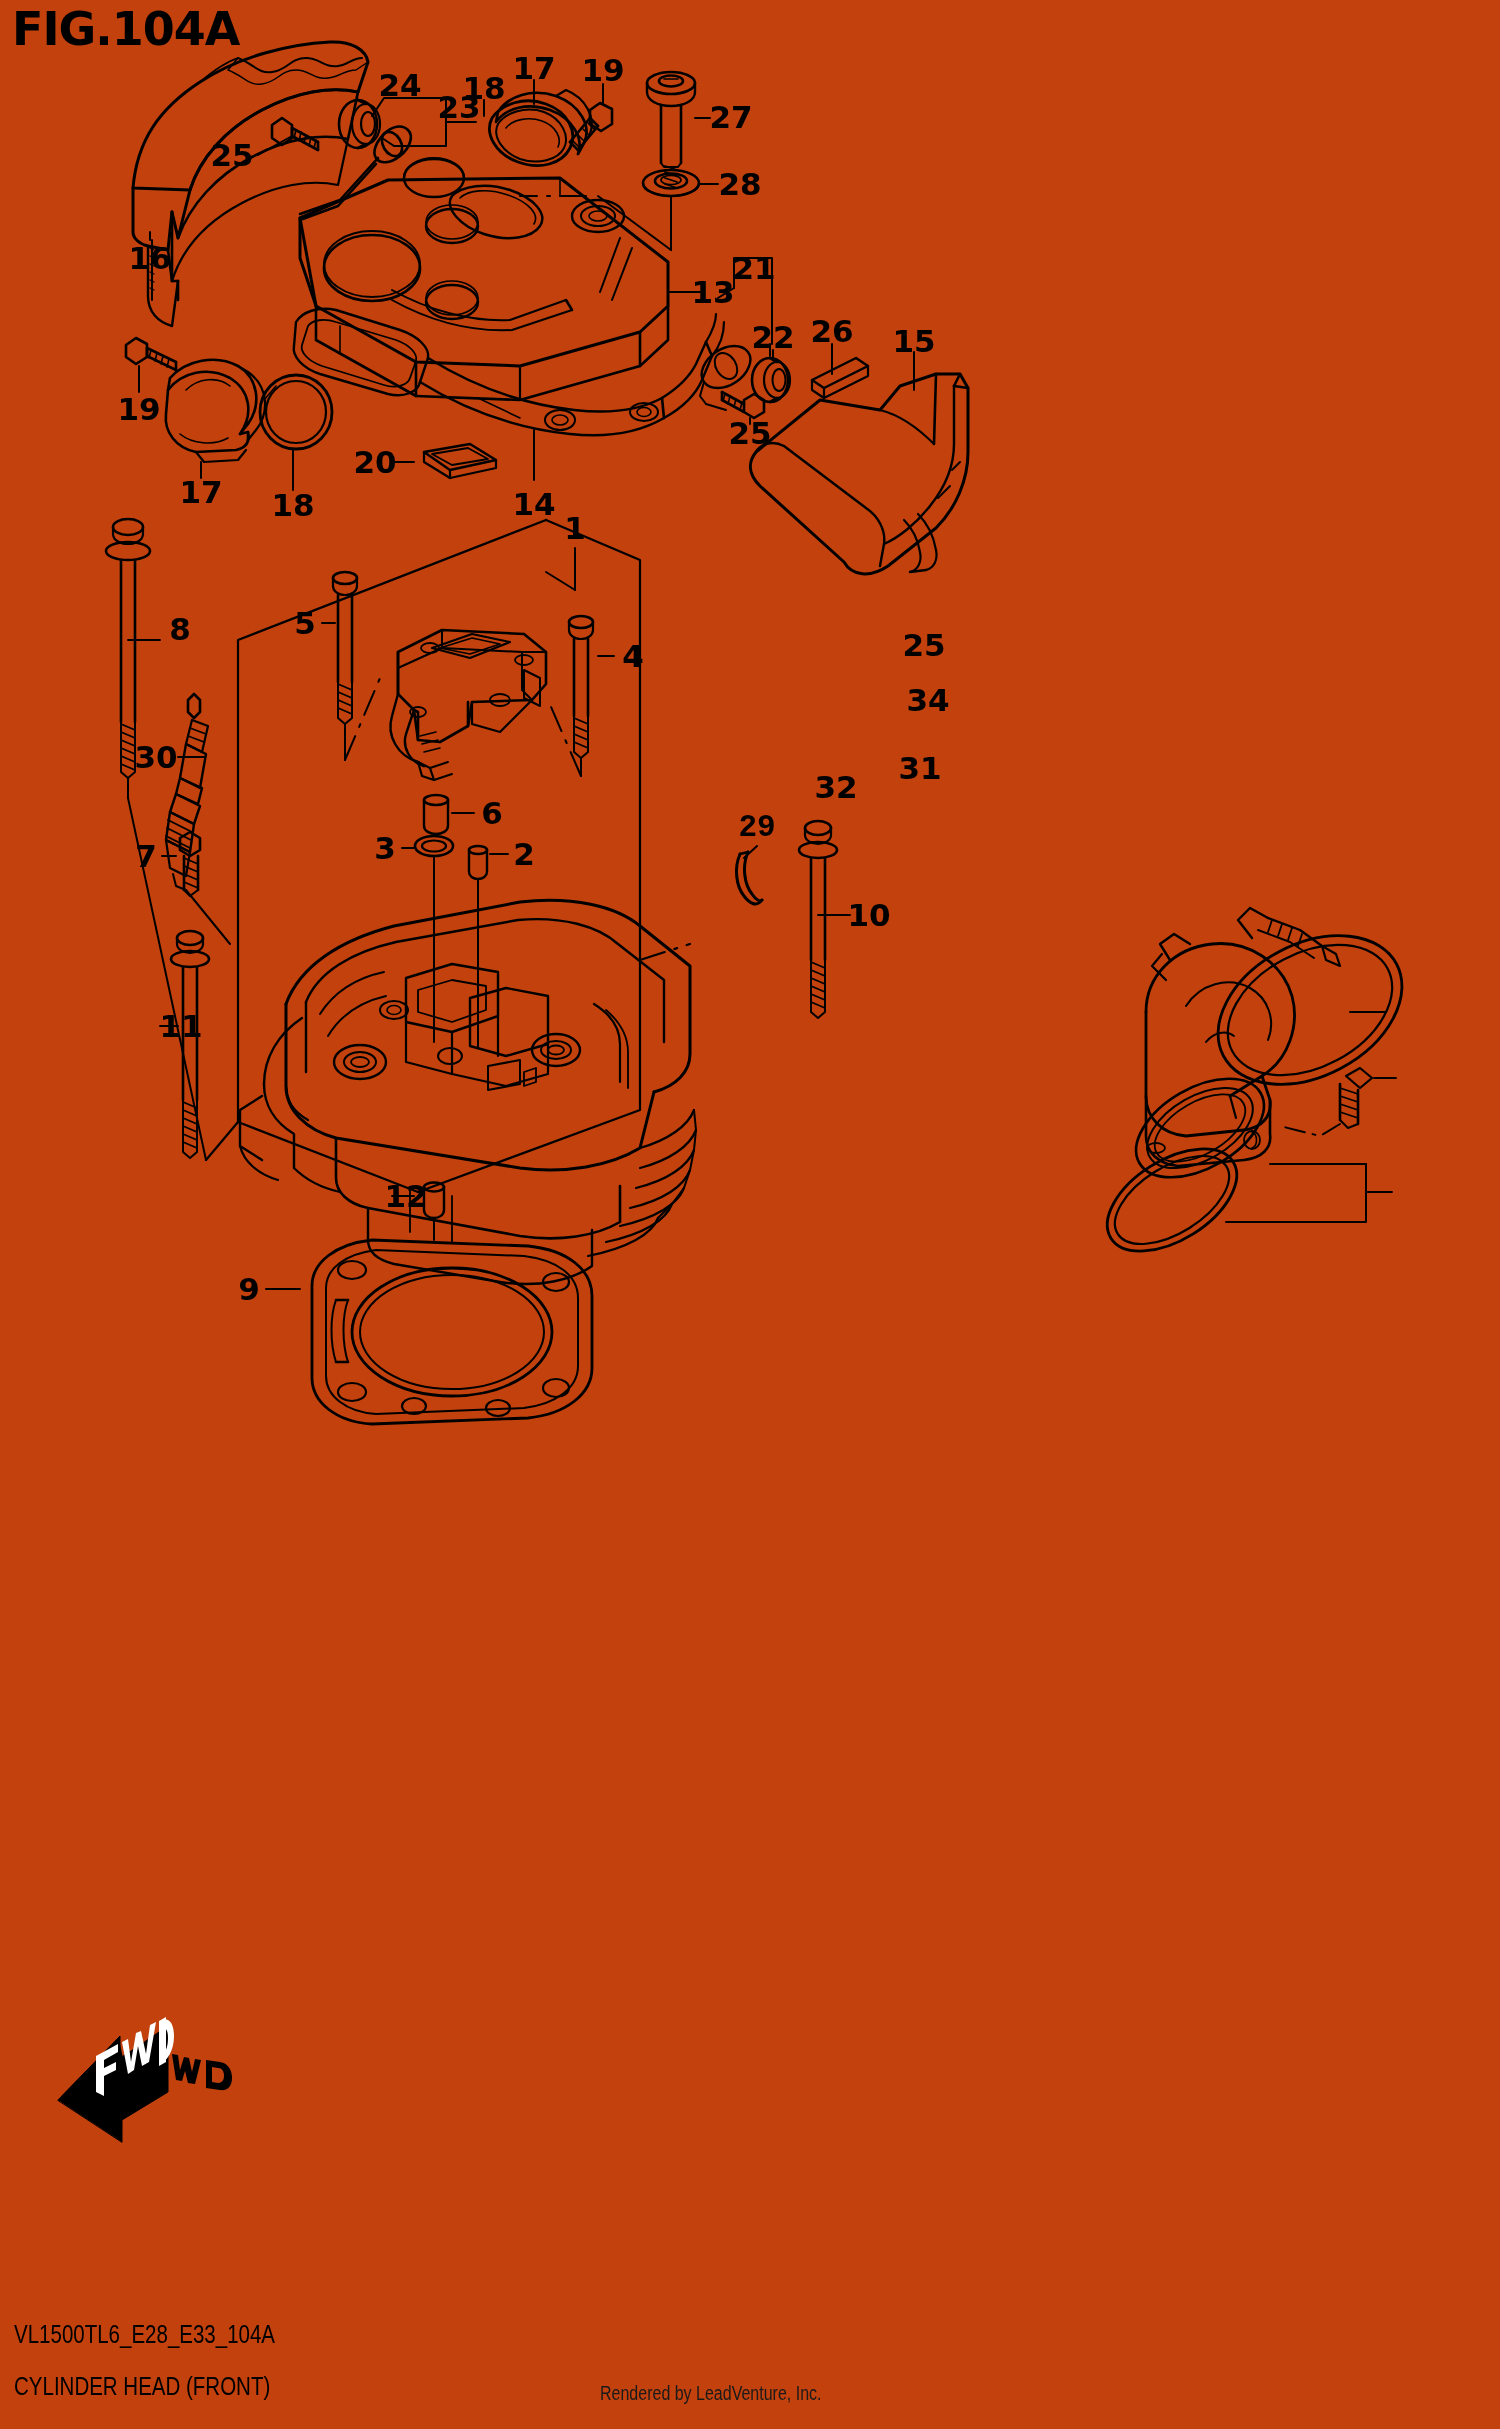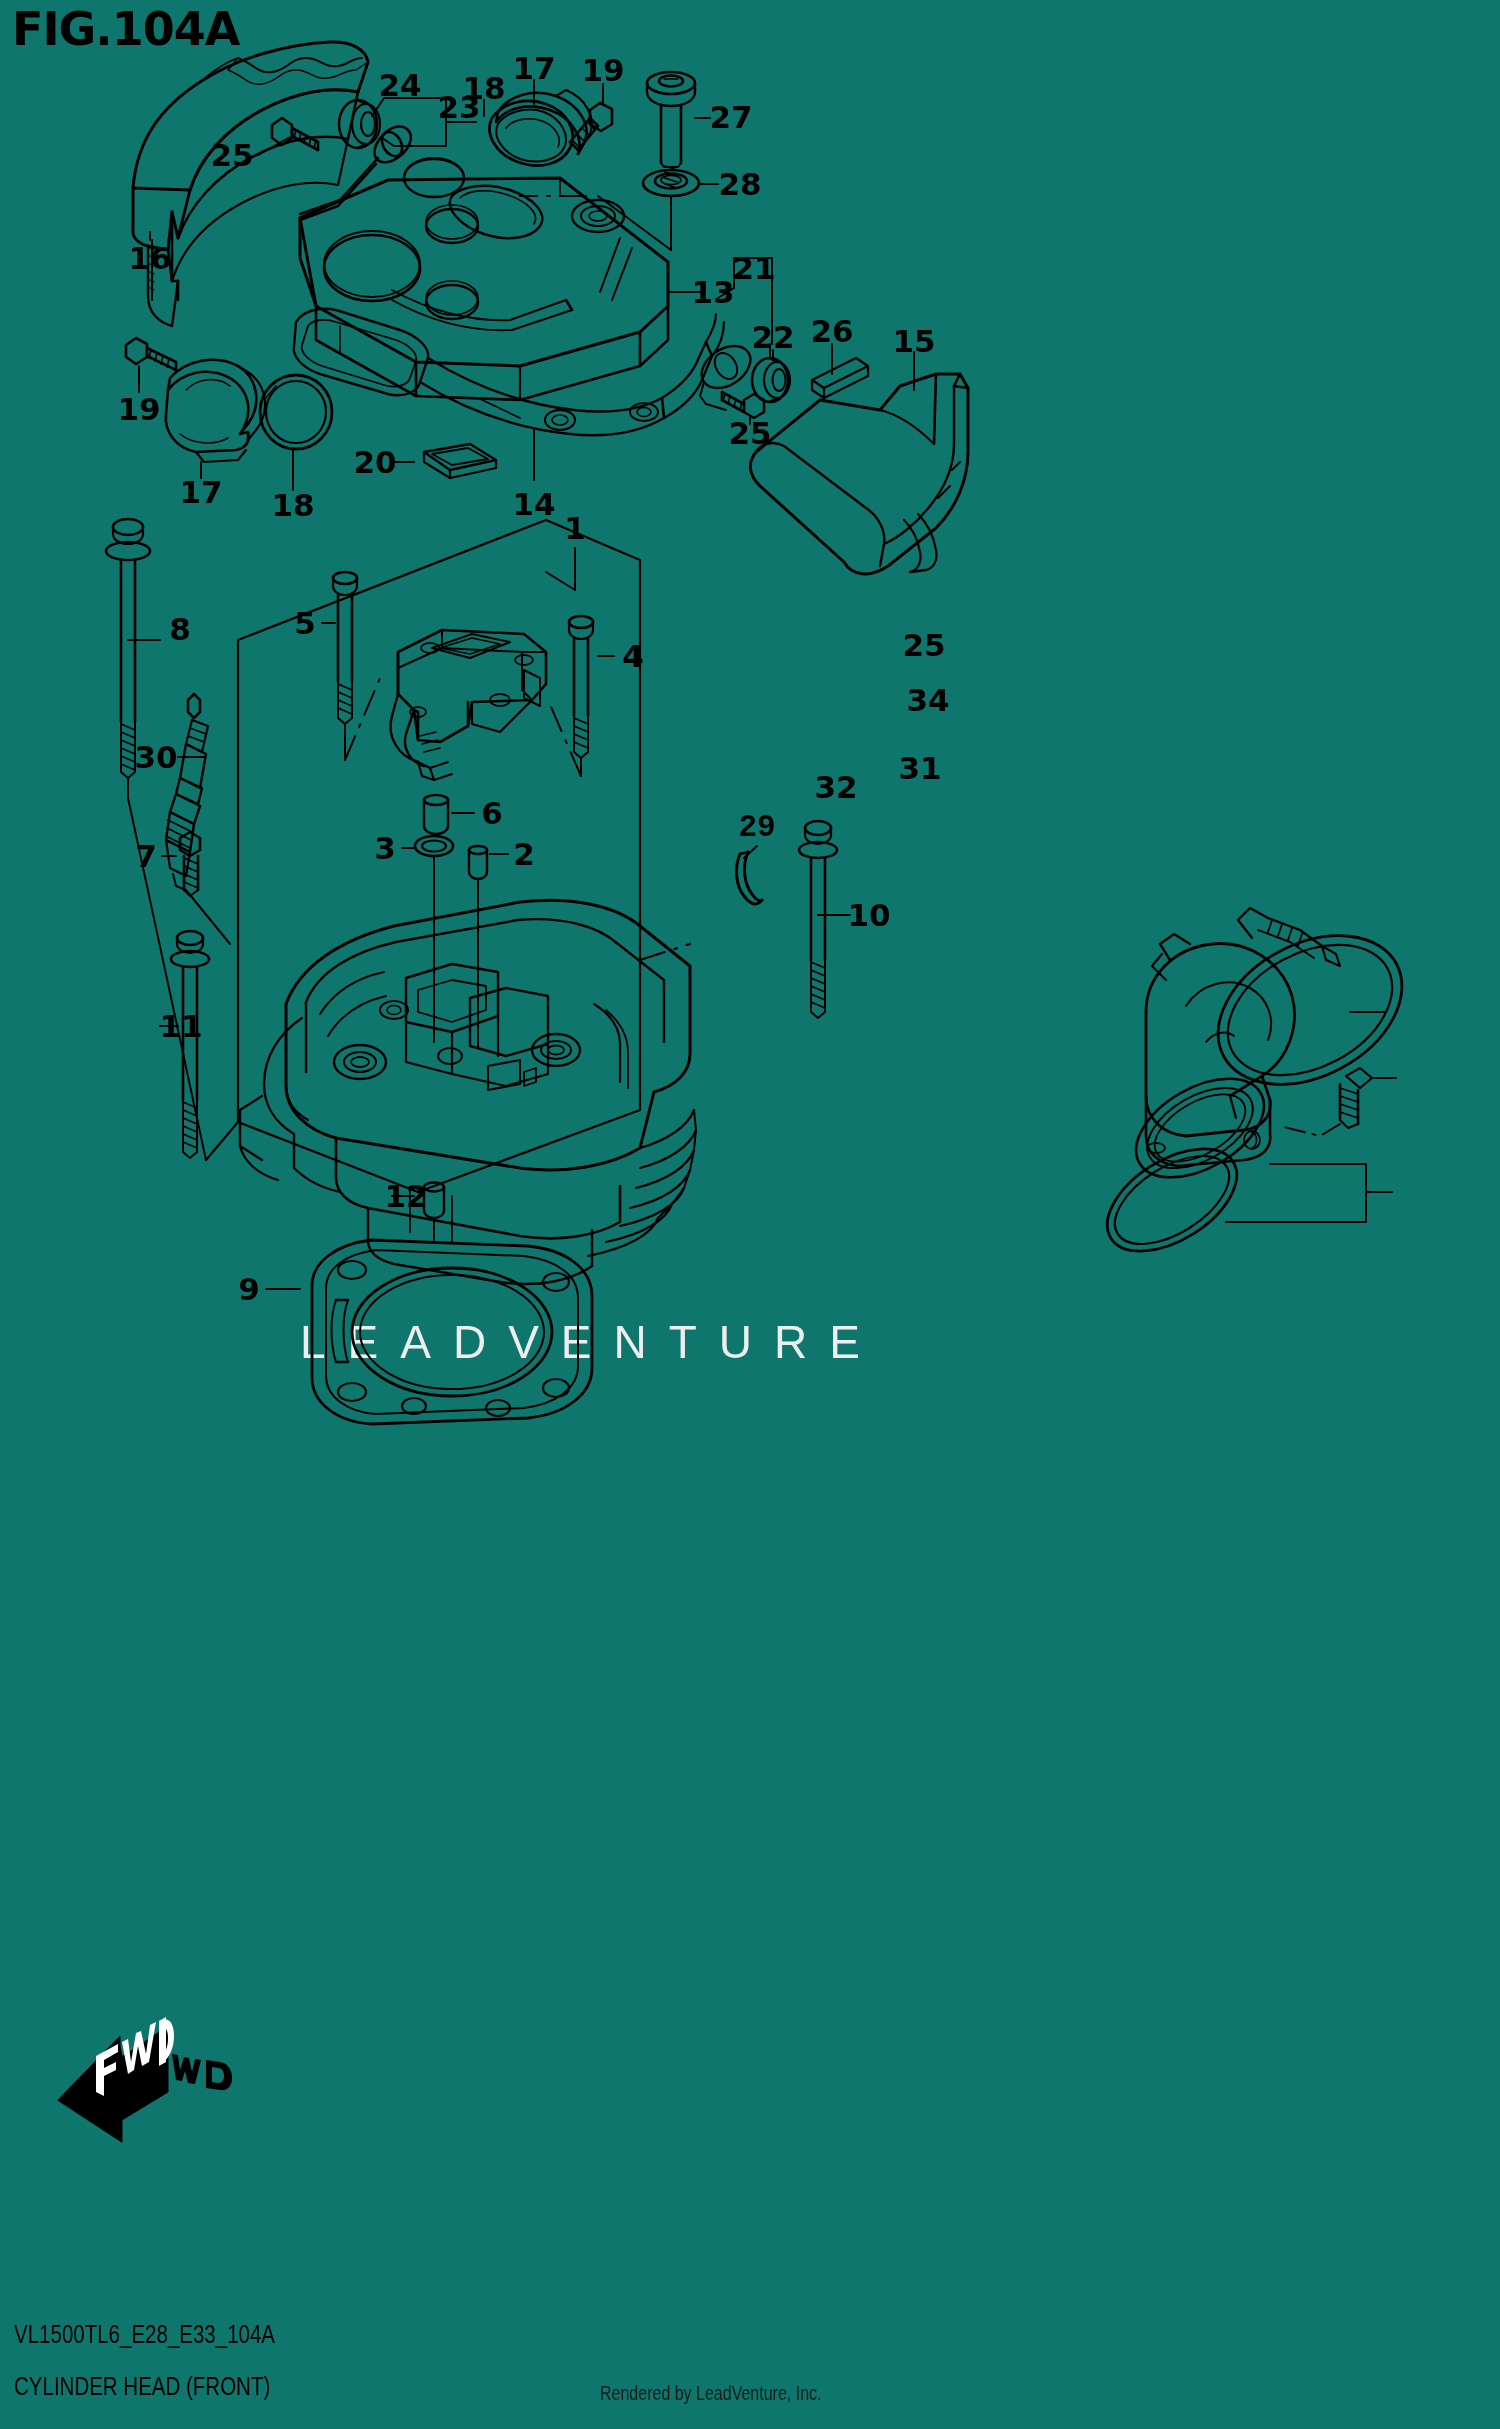--- a/index.html
+++ b/index.html
@@ -12,21 +12,21 @@
     height: 2429px;
     position: relative;
     font-family: "Liberation Sans", sans-serif;
     overflow: hidden;
   }
   #page {
     position: absolute;
     left: 0; top: 0;
     width: 1500px;
     height: 2429px;
-    background: #0f766e;
+    background: #c2410c;
   }
   .fig-title {
     position: absolute;
     left: 12px;
     top: 2px;
     font-family: "DejaVu Sans", sans-serif;
     font-weight: bold;
     font-size: 46px;
     letter-spacing: -1px;
     color: #000;
@@ -96,21 +96,20 @@
     font-weight: normal;
   }
 </style>
 </head>
 <body>
 
 <div id="page">
 
   <div class="fig-title">FIG.104A</div>
 
-  <div class="wm wm-text">LEADVENTURE</div>
 
   <svg id="artboard" viewBox="0 0 1500 2429" xmlns="http://www.w3.org/2000/svg">
     <g fill="none" stroke="#000" stroke-width="2.6" stroke-linejoin="round" stroke-linecap="round">
 
       <g>
         <path d="M133 188 C137 140 160 108 200 82 C240 56 290 44 330 42 C352 41 366 50 368 62
                  L358 92 C330 86 296 92 262 110 C226 129 200 158 190 190 Z" stroke-width="3"></path>
         <path d="M133 188 L133 232 C133 238 139 244 148 246 L168 250 L172 212" stroke-width="3"></path>
         <path d="M190 190 L178 238 L172 212" stroke-width="3"></path>
         <path d="M190 190 C200 158 226 129 262 110 C296 92 330 86 358 92"></path>

